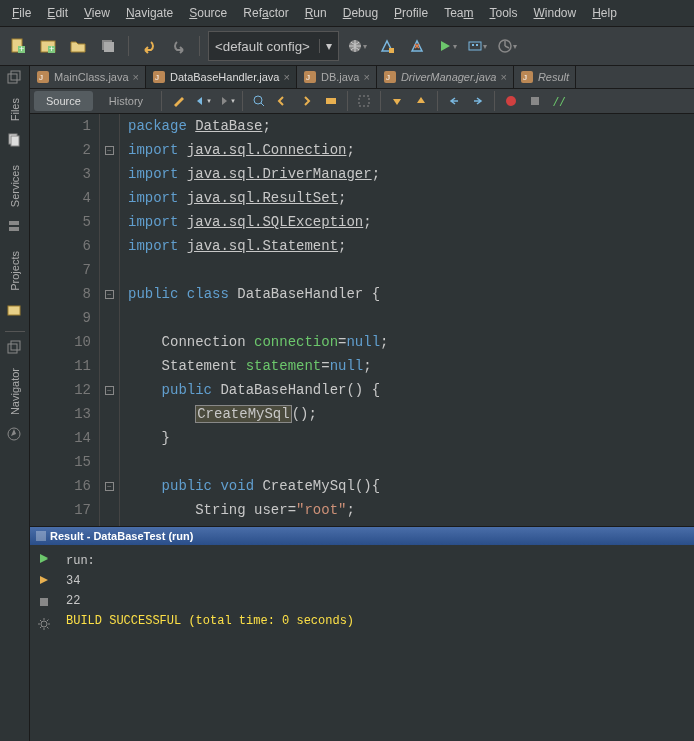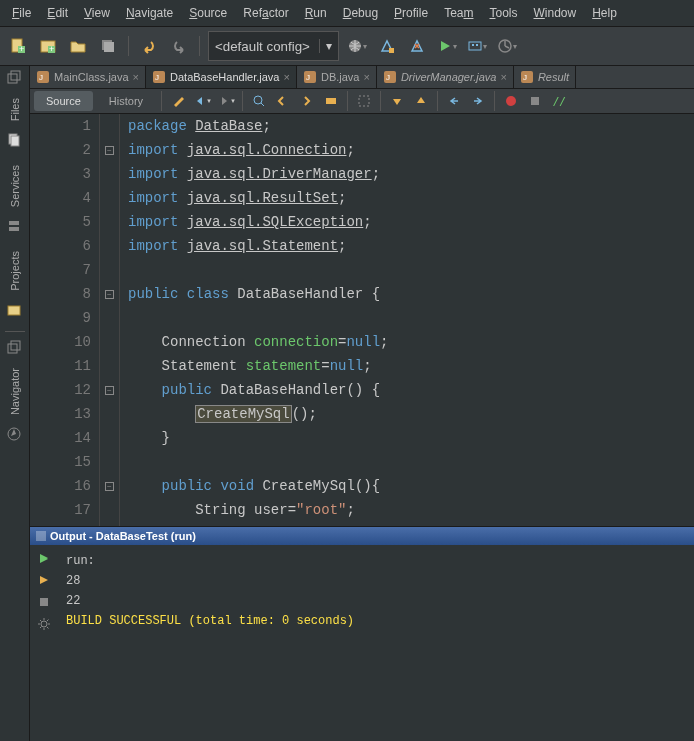--- a/index.html
+++ b/index.html
@@ -619,21 +619,21 @@
         <div class="code-line">    <span class="kw">public</span> <span class="kw">void</span> <span class="method">CreateMySql</span>(){</div>
         <div class="code-line">        String user=<span class="str">"root"</span>;</div>
       </div>
     </div>
 
     <div class="output-panel">
       <div class="output-header">
         <svg width="10" height="10">
             <rect width="10" height="10" fill="#fff" fill-opacity="0.3"></rect>
           </svg>
-        <span>Output - DataBaseTest (run)</span>
+        <span>Result - DataBaseTest (run)</span>
       </div>
       <div class="output-body">
         <div class="output-sidebar">
           <div class="out-btn">
               <svg width="14" height="14">
                 <path d="M3 3l8 4-8 4z" fill="#6cc76c"></path>
                 <path d="M3 3l8 4-8 4z" fill="#6cc76c" transform="translate(0,1)"></path>
               </svg>
             </div>
           <div class="out-btn">
@@ -648,20 +648,20 @@
             </div>
           <div class="out-btn">
               <svg width="14" height="14">
                 <circle cx="7" cy="7" r="3" fill="none" stroke="#888"></circle>
                 <path d="M7 1v2M7 11v2M1 7h2M11 7h2M3 3l1.5 1.5M10 10l1.5 1.5M3 11l1.5-1.5M10 4l1.5-1.5" stroke="#888"></path>
               </svg>
             </div>
         </div>
         <div class="output-text">
           <div class="output-line">run:</div>
-          <div class="output-line">28</div>
+          <div class="output-line">34</div>
           <div class="output-line">22</div>
           <div class="output-line success">BUILD SUCCESSFUL (total time: 0 seconds)</div>
         </div>
       </div>
     </div>
   </div>
 </div>
 
 </body></html>

